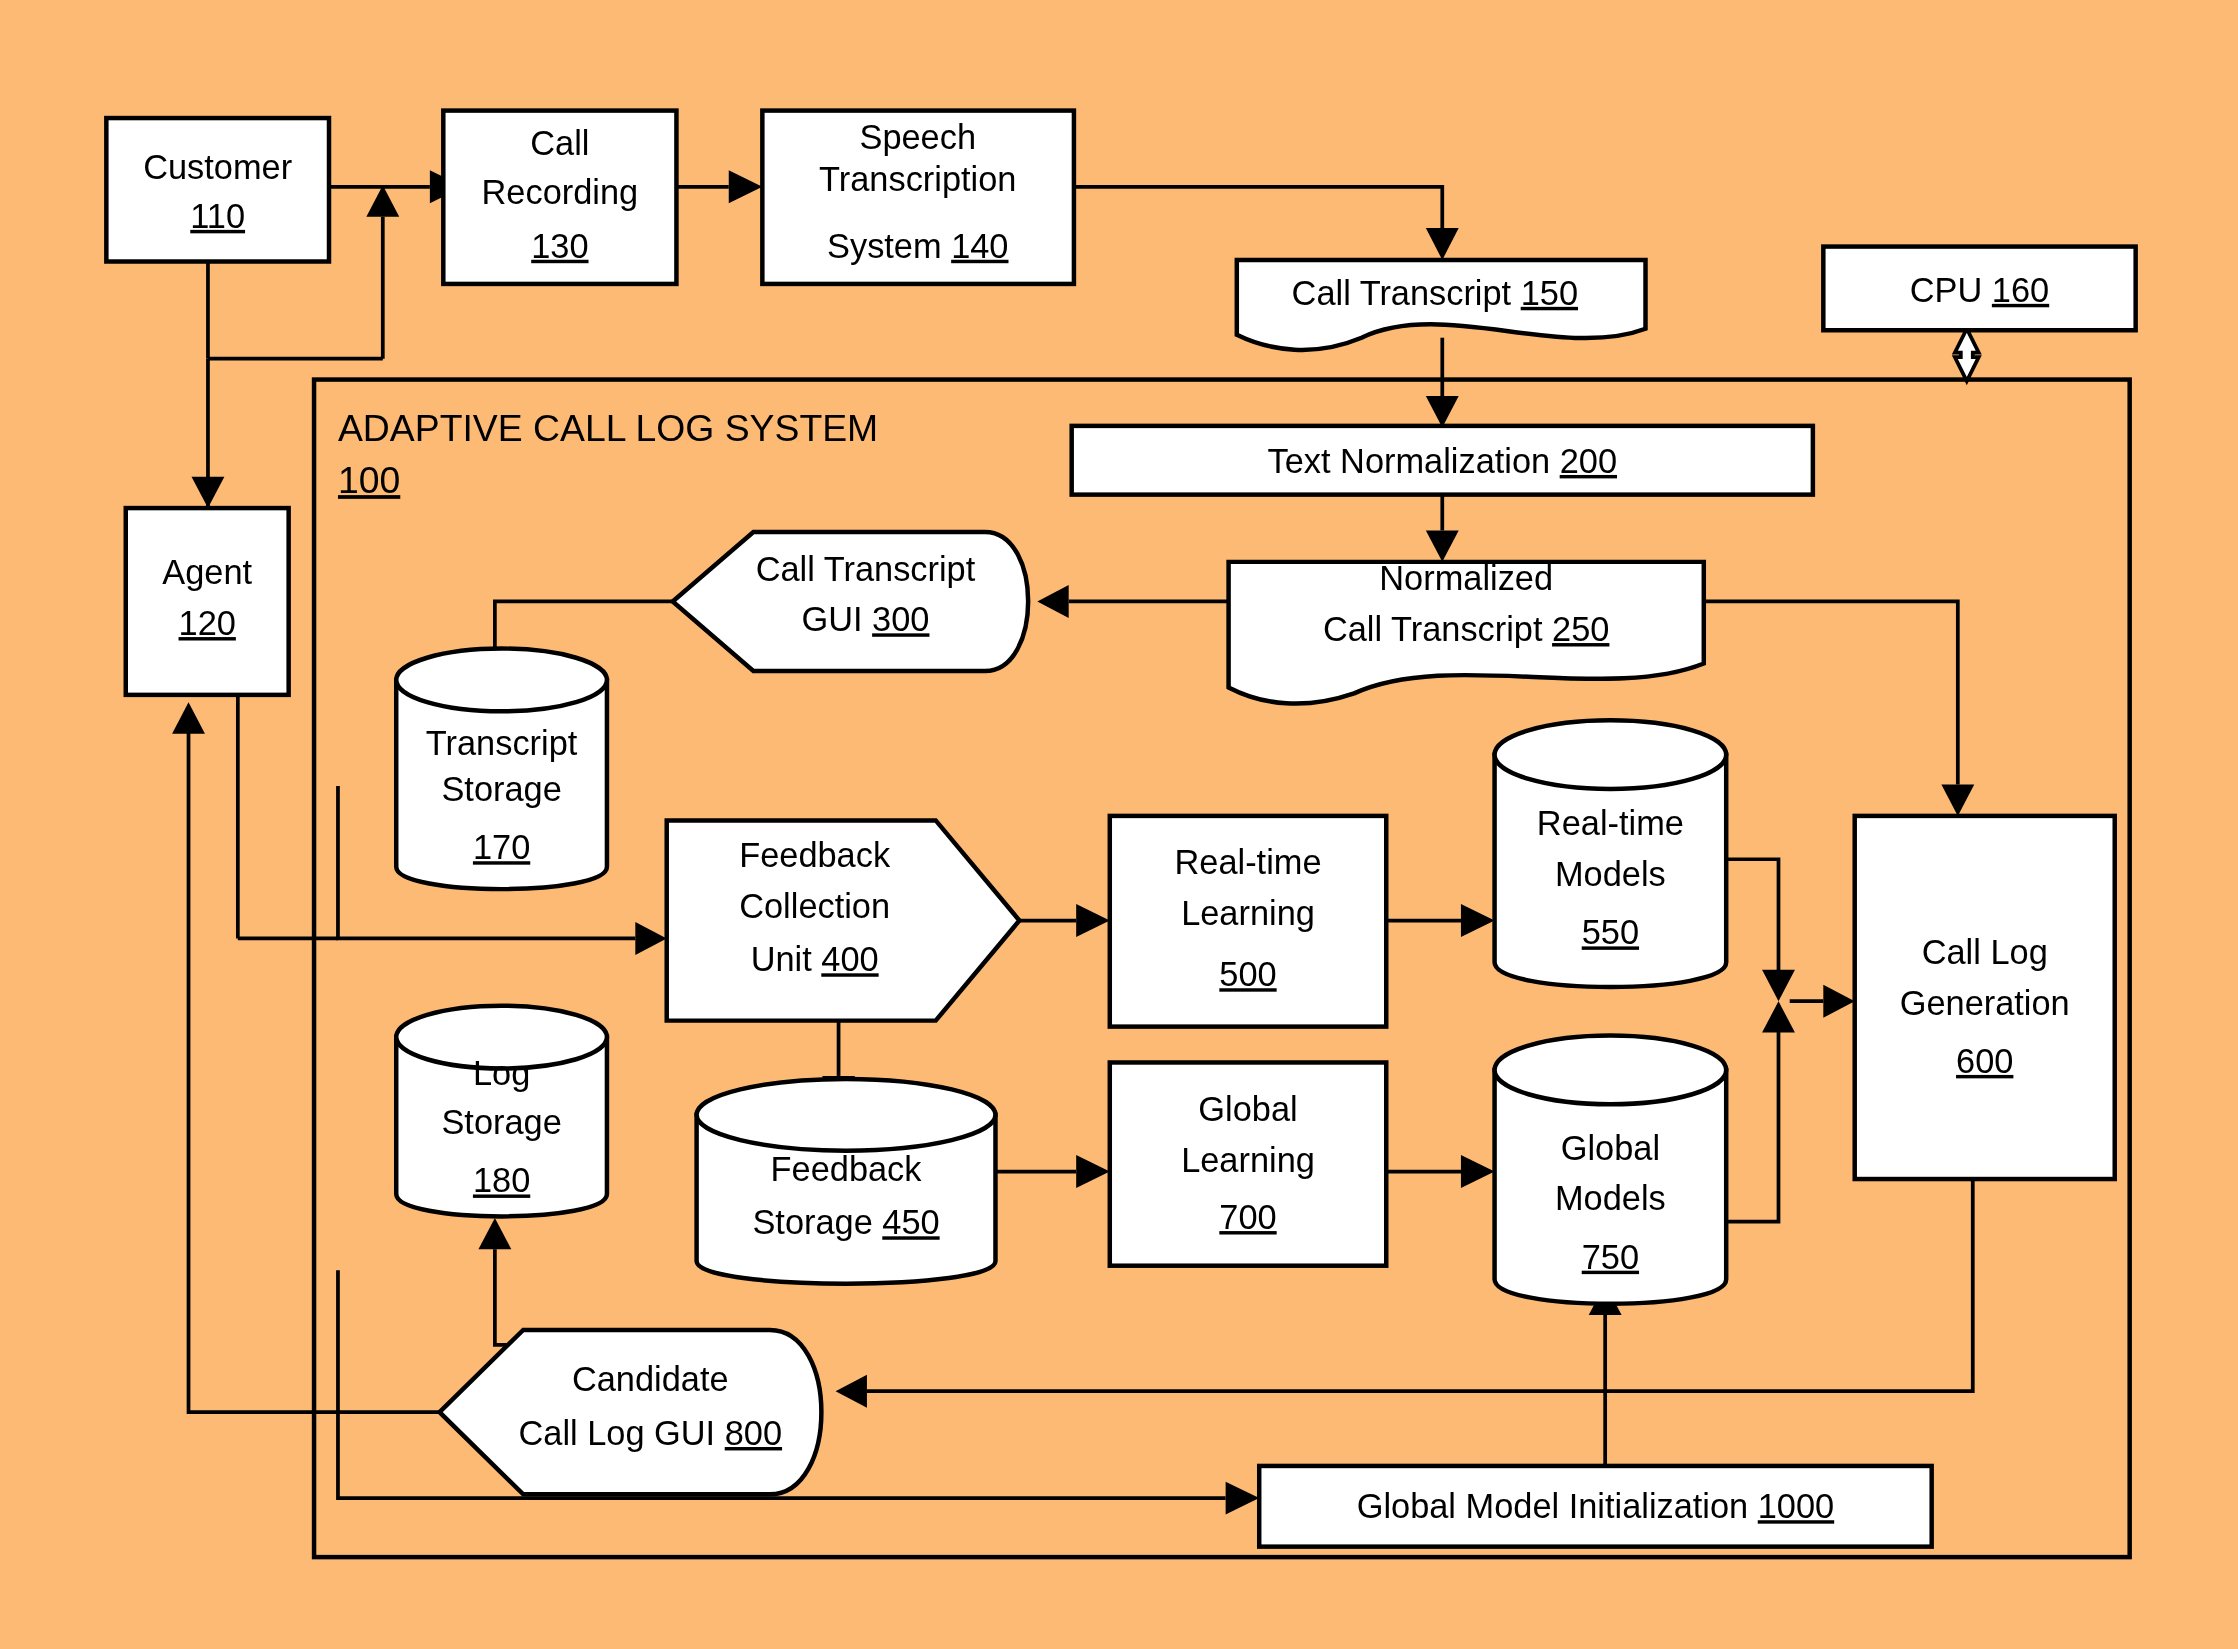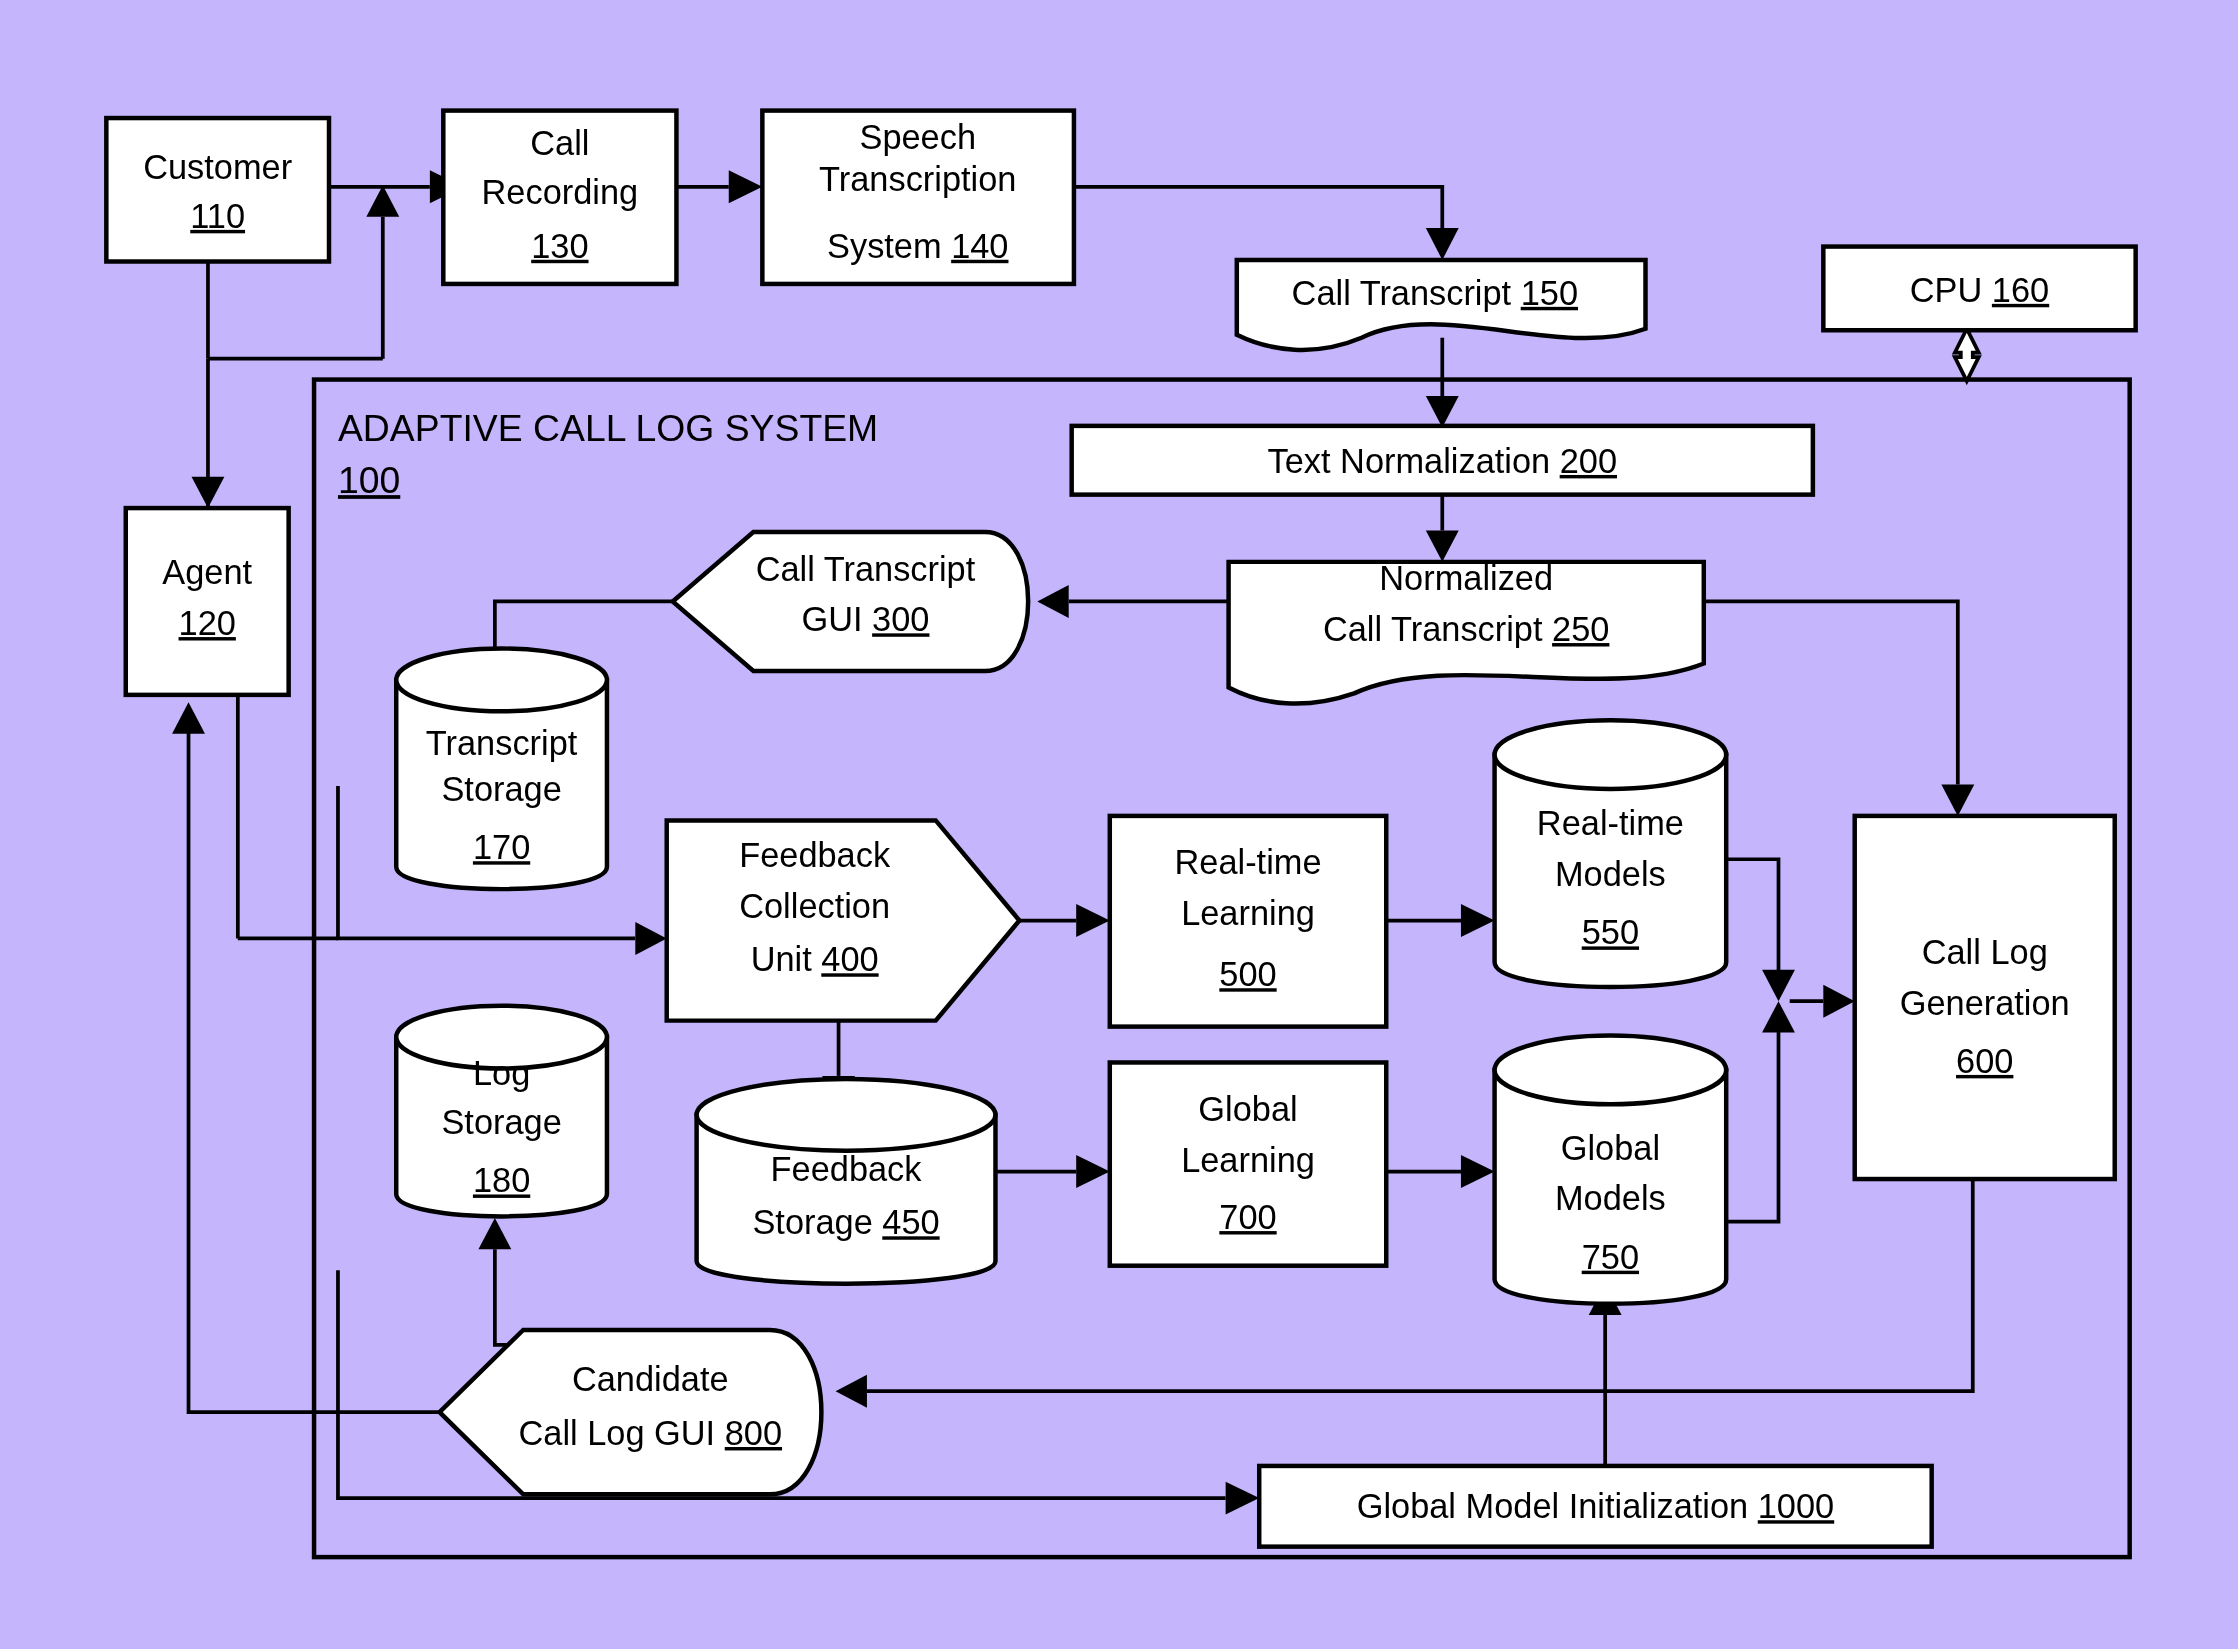--- a/index.html
+++ b/index.html
@@ -8,21 +8,21 @@
     padding: 0;
     background: #ffffff;
   }
   body {
     font-family: "Liberation Sans", sans-serif;
   }
   #diagram-root {
     position: relative;
     width: 2239px;
     height: 1649px;
-    background: #c4b5fd;
+    background: #fdba74;
     overflow: hidden;
   }
   svg#diagram {
     display: block;
     width: 2239px;
     height: 1649px;
   }
   .shape {
     fill: #ffffff;
     stroke: #000000;

